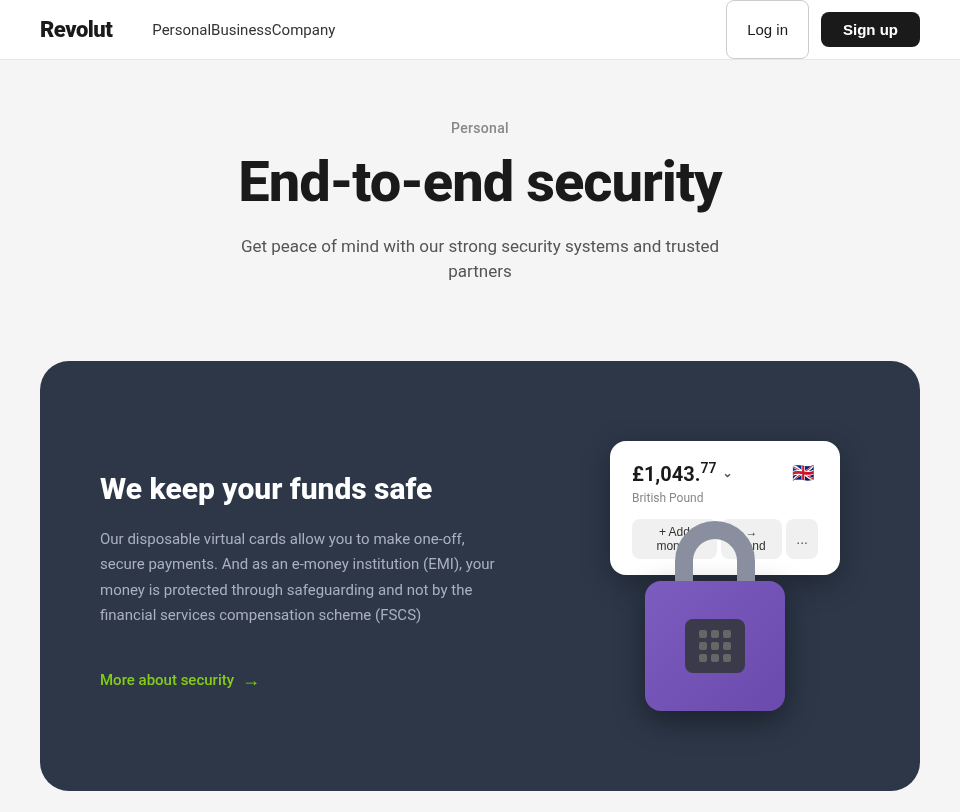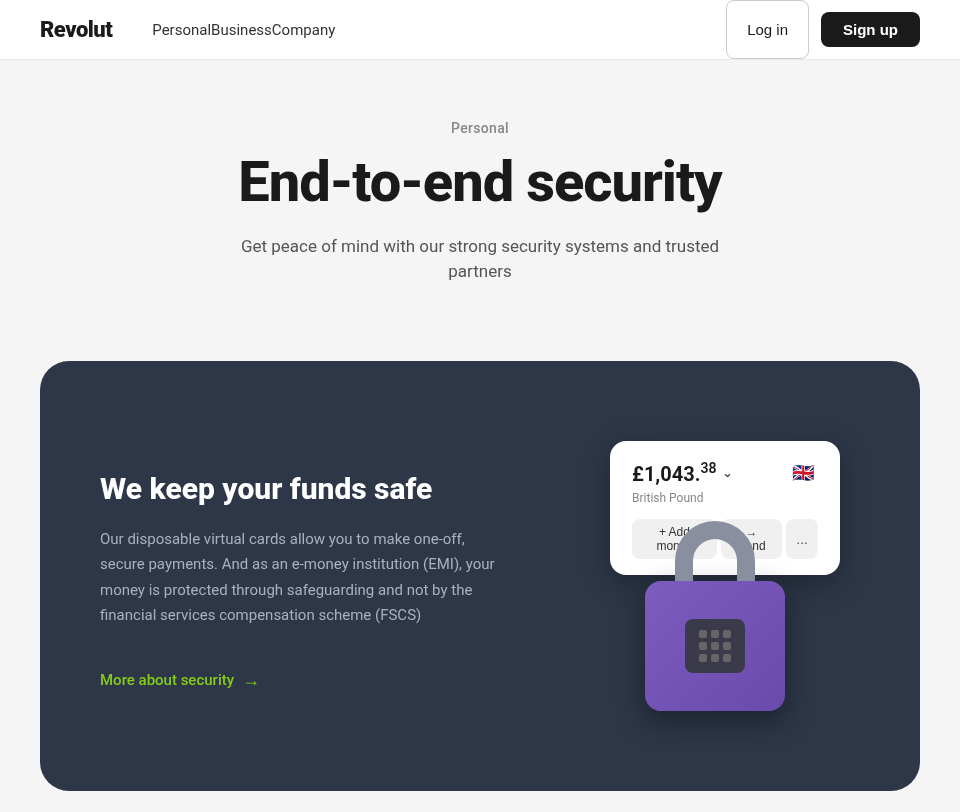--- a/index.html
+++ b/index.html
@@ -299,21 +299,21 @@
       <span>More about security</span>
       <span class="card-link-arrow">→</span>
     </a>
   </div>
 
   <div class="card-illustration">
 
     <div class="phone-widget">
       <div class="widget-top">
         <div class="widget-amount">
-          <span>£1,043.<span style="font-size:14px;font-weight:600;vertical-align:super;">38</span></span>
+          <span>£1,043.<span style="font-size:14px;font-weight:600;vertical-align:super;">77</span></span>
           <span class="widget-chevron">⌄</span>
         </div>
         <div class="widget-flag">
           <span>🇬🇧</span>
         </div>
       </div>
       <div class="widget-currency">British Pound</div>
       <div class="widget-actions">
         <button class="widget-btn">+ Add money</button>
         <button class="widget-btn">→ Send</button>

